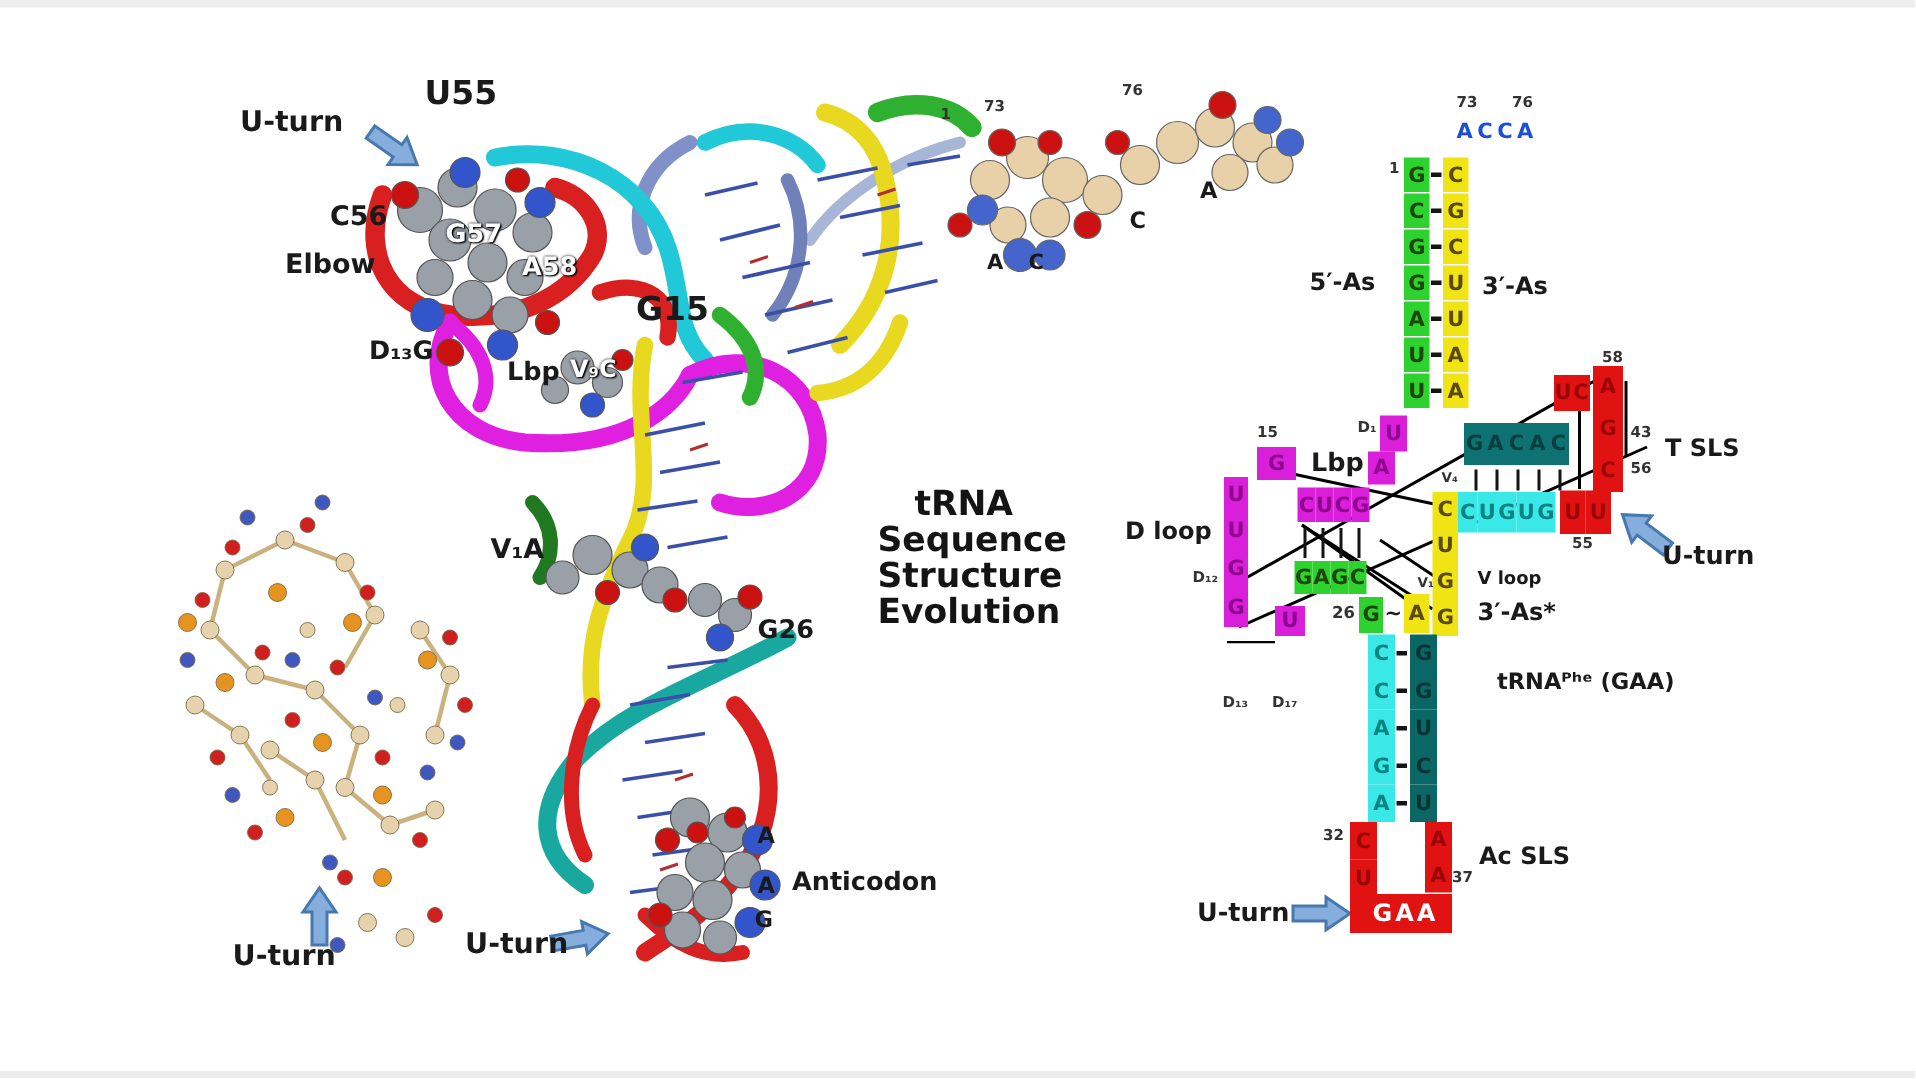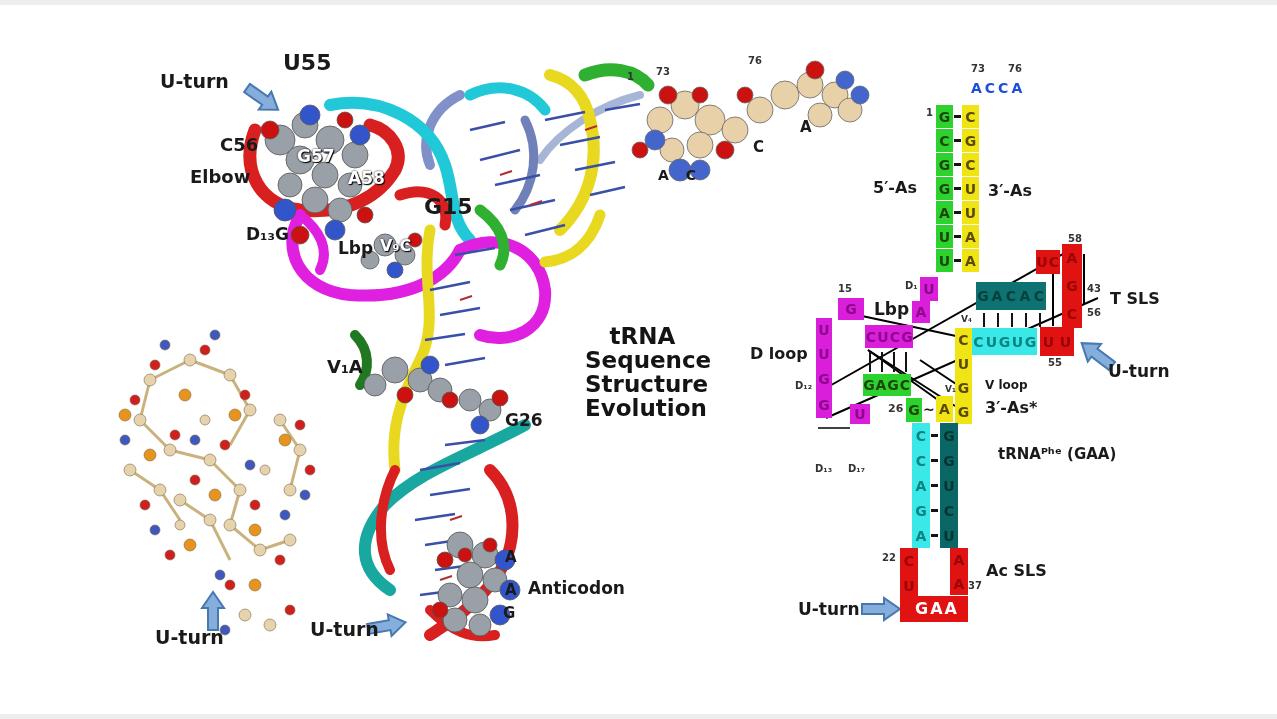--- a/index.html
+++ b/index.html
@@ -421,19 +421,19 @@
     <div class="dash" style="left:931px;top:484px;width:7px"></div>
     <div class="dash" style="left:931px;top:509px;width:7px"></div>
     <div class="dash" style="left:931px;top:534px;width:7px"></div>
 
     <div class="cell rbg" style="left:900px;top:548px;width:18px;height:25px">C</div>
     <div class="cell rbg" style="left:900px;top:573px;width:18px;height:25px">U</div>
     <div style="position:absolute;left:900px;top:596px;width:18px;height:26px;background:#E01212"></div>
     <div class="cell rbg" style="left:950px;top:548px;width:18px;height:24px">A</div>
     <div class="cell rbg" style="left:950px;top:572px;width:18px;height:23px">A</div>
     <div class="cell" style="left:906px;top:596px;width:62px;height:26px;background:#E01212;color:#fff;font-size:16px;letter-spacing:2px">GAA</div>
-    <div class="lbl tiny" style="left:882px;top:553px">22</div>
+    <div class="lbl tiny" style="left:882px;top:553px">32</div>
     <div class="lbl tiny" style="left:968px;top:581px">37</div>
     <div class="lbl" style="left:986px;top:563px;font-size:16px">Ac SLS</div>
     <div class="lbl" style="left:798px;top:601px;font-size:17px">U-turn</div>
     <div class="lbl" style="left:998px;top:447px;font-size:15px">tRNAᴾʰᵉ (GAA)</div>
   </div>
 </div>
 
 </body></html>

